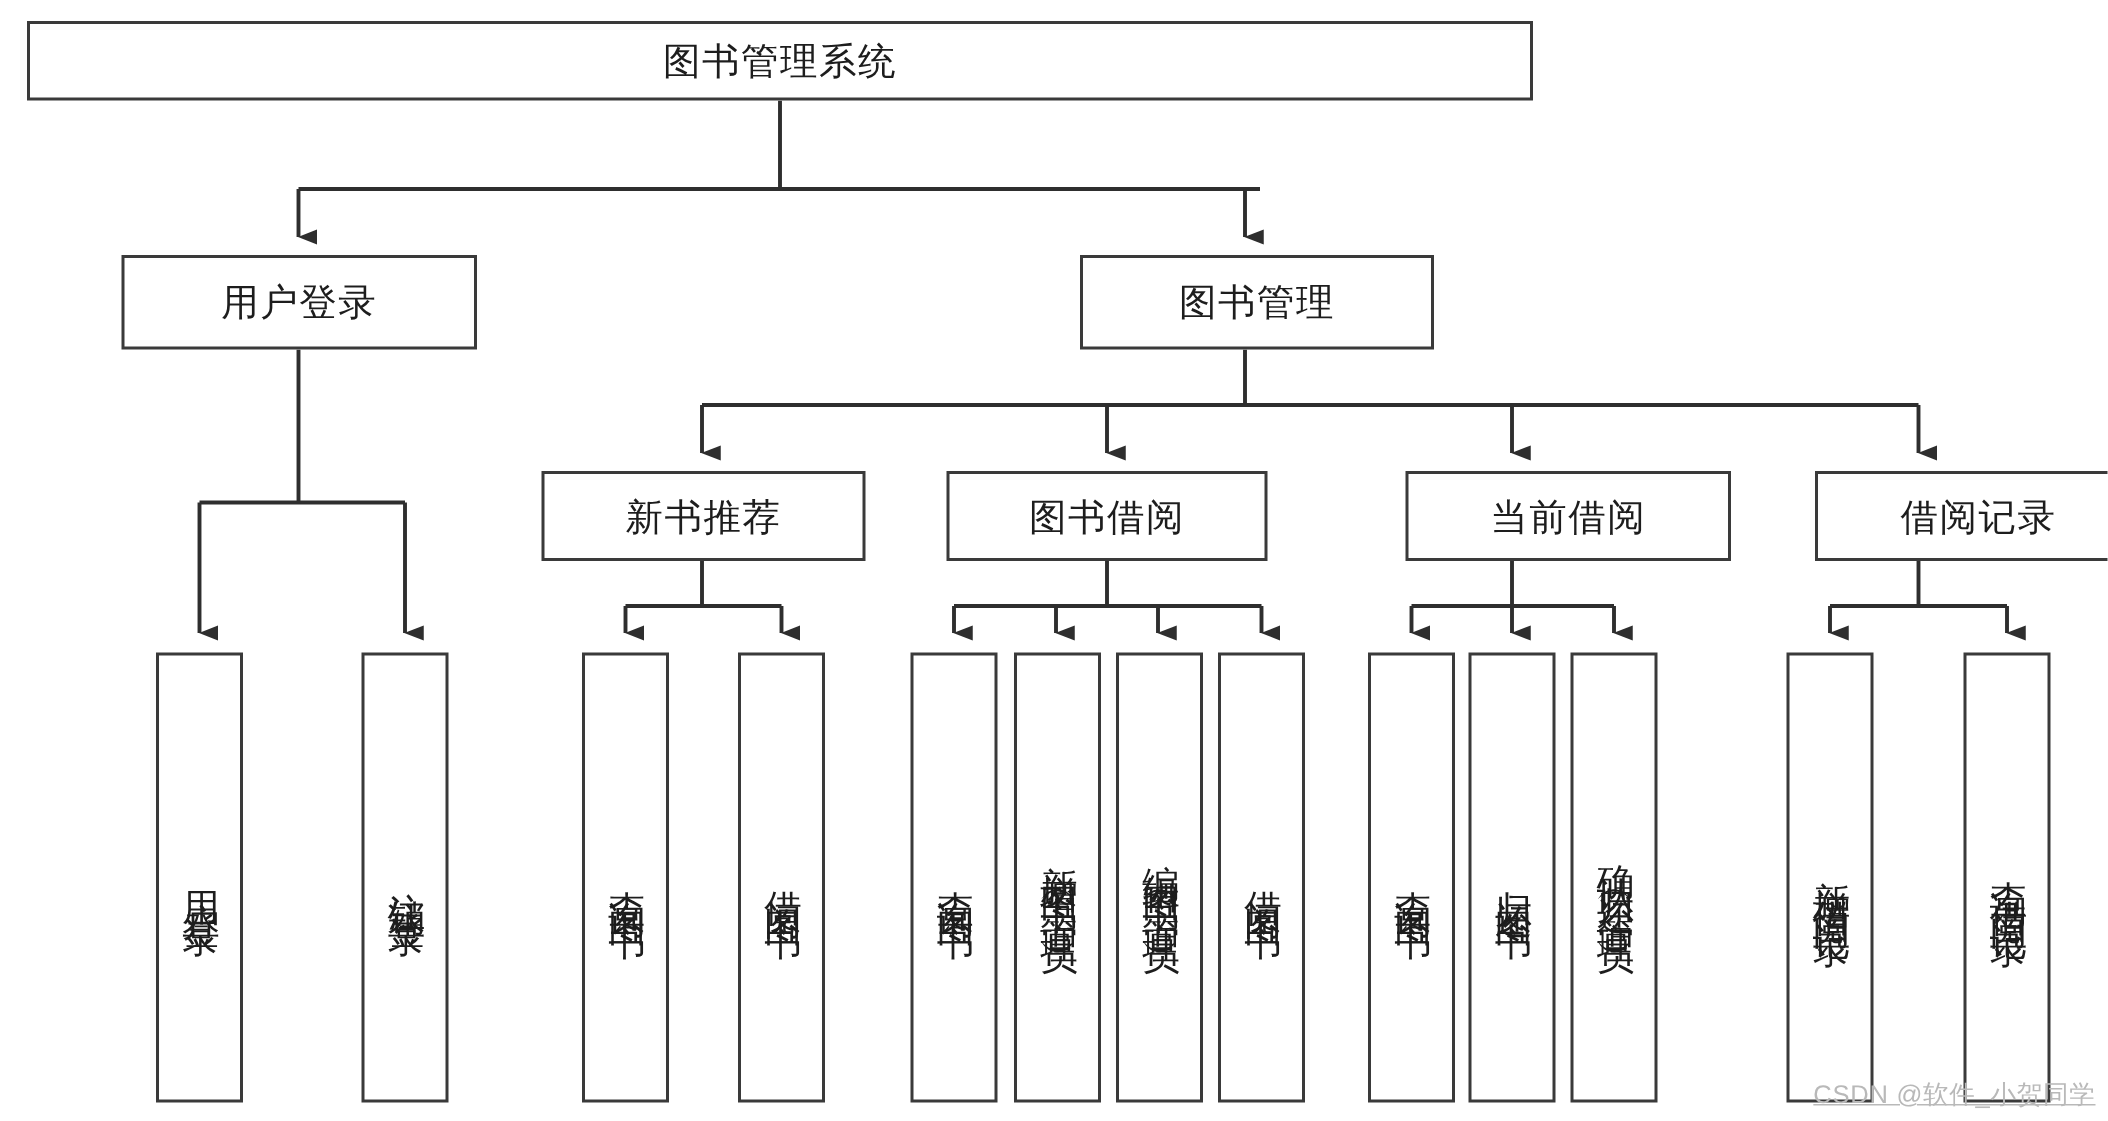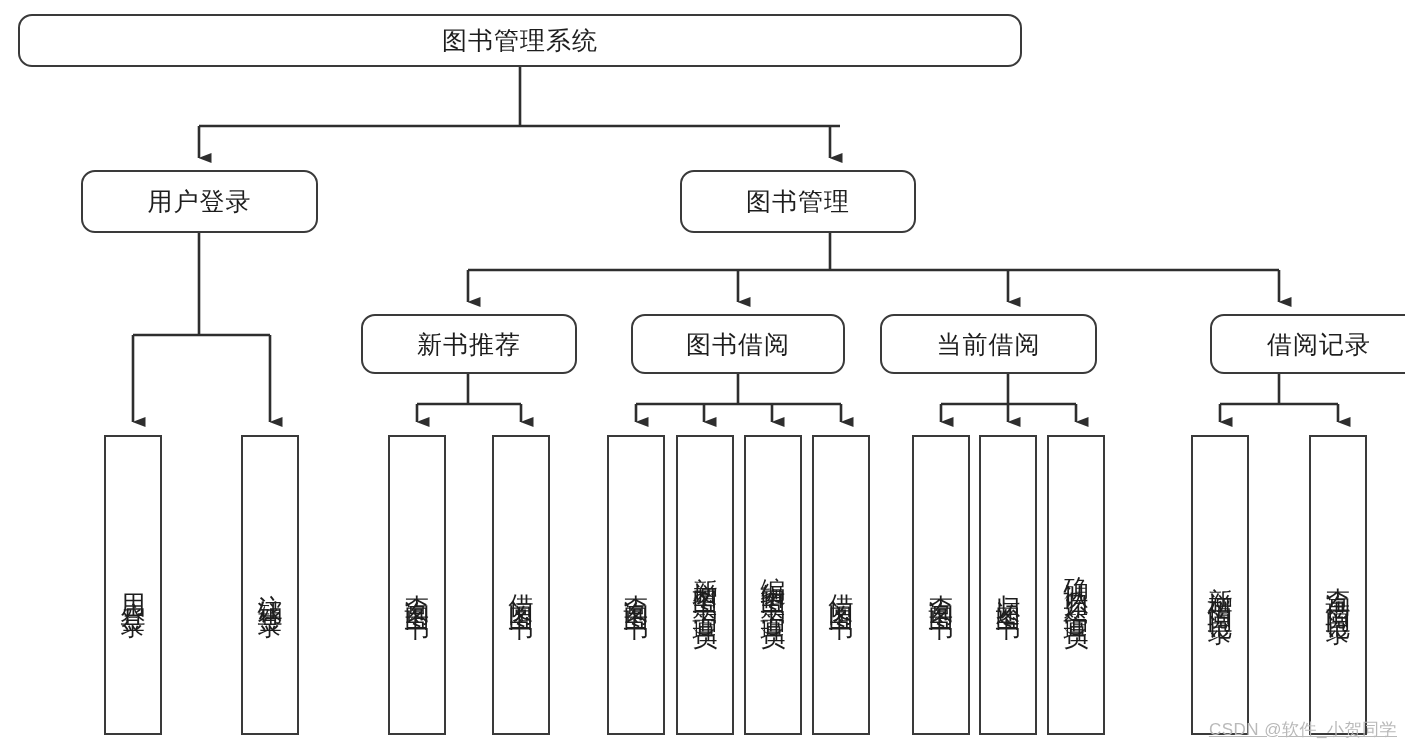--- a/index.html
+++ b/index.html
@@ -15,21 +15,21 @@
   .node{
     position:absolute;
     box-sizing:border-box;
     background:#ffffff;
     border:2.5px solid #3a3a3a;
     display:flex;
     align-items:center;
     justify-content:center;
     color:#1d1d1d;
   }
-  .node.h{ font-size:25px; letter-spacing:1px;border-radius:14px; }
+  .node.h{ font-size:25px; letter-spacing:1px; }
   .node.v{
     writing-mode:vertical-rl;
     text-orientation:upright;
     font-size:25px;
     letter-spacing:7px;
     padding-top:6px;
     line-height:1;
     align-items:center;
     justify-content:center;
   }
@@ -102,25 +102,25 @@
       <path d="M1279,374 L1279,404"></path>
       <path d="M1220,404 L1338,404"></path>
       <path d="M1220,404 L1220,422" marker-end="url(#arw)"></path>
       <path d="M1338,404 L1338,422" marker-end="url(#arw)"></path>
     </g>
   </svg>
 
   <div class="node h" style="left:18px;top:14px;width:1004px;height:53px;">图书管理系统</div>
 
   <div class="node h" style="left:81px;top:170px;width:237px;height:63px;">用户登录</div>
-  <div class="node h" style="left:680px;top:170px;width:236px;height:63px;">图书管理</div>
+  <div class="node h" style="left:720px;top:170px;width:236px;height:63px;">图书管理</div>
 
   <div class="node h" style="left:361px;top:314px;width:216px;height:60px;">新书推荐</div>
   <div class="node h" style="left:631px;top:314px;width:214px;height:60px;">图书借阅</div>
-  <div class="node h" style="left:880px;top:314px;width:217px;height:60px;">当前借阅</div>
+  <div class="node h" style="left:937px;top:314px;width:217px;height:60px;">当前借阅</div>
   <div class="node h" style="left:1170px;top:314px;width:218px;height:60px;margin-left:40px;">借阅记录</div>
 
   <div class="node v" style="left:104px;top:435px;width:58px;height:300px;">
     <span>用户登录</span>
   </div>
   <div class="node v" style="left:241px;top:435px;width:58px;height:300px;">
     <span>注销登录</span>
   </div>
 
   <div class="node v" style="left:388px;top:435px;width:58px;height:300px;">

